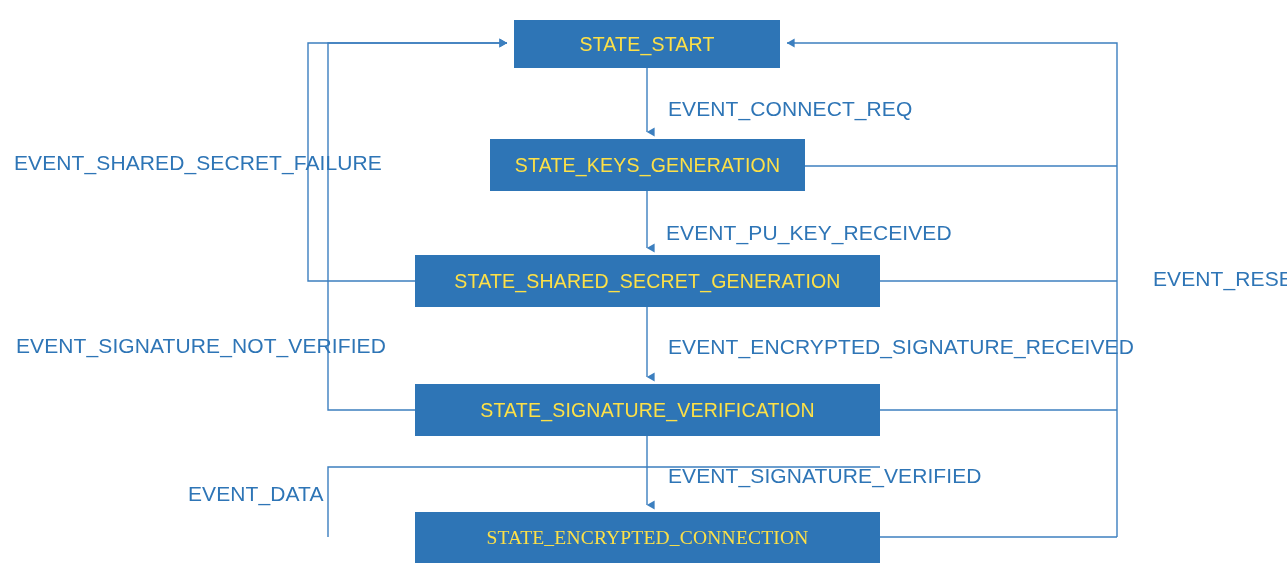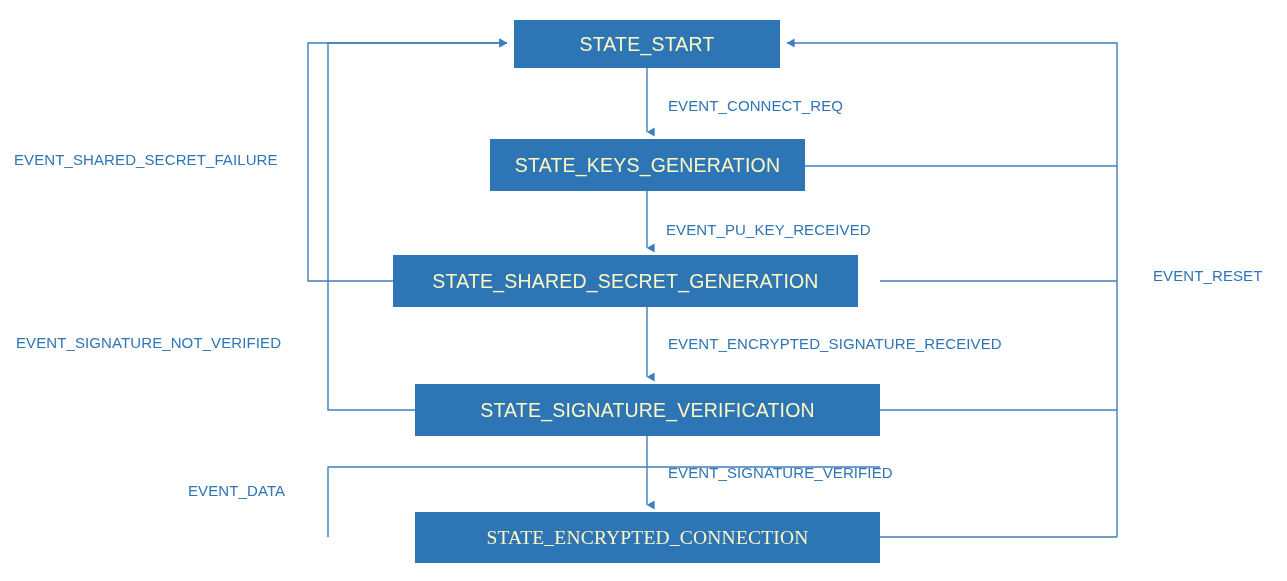--- a/index.html
+++ b/index.html
@@ -21,33 +21,33 @@
   #wires {
     position: absolute;
     left: 0;
     top: 0;
     width: 1287px;
     height: 581px;
   }
   .state-box {
     position: absolute;
     background: #2E75B6;
-    color: #fef9c3;
+    color: #fde047;
     display: flex;
     align-items: center;
     justify-content: center;
     font-size: 19.5px;
     letter-spacing: 0.2px;
     white-space: nowrap;
     box-sizing: border-box;
   }
   .event-label {
     position: absolute;
     color: #2E75B6;
-    font-size: 15px;
+    font-size: 21px;
     white-space: nowrap;
     letter-spacing: 0.1px;
     line-height: 1;
   }
 </style>
 </head>
 <body>
 
 <div id="diagram-root">
 
@@ -86,21 +86,21 @@
   </svg>
 
   <div class="state-box" style="left:514px; top:20px; width:266px; height:48px;">
     <span>STATE_START</span>
   </div>
 
   <div class="state-box" style="left:490px; top:139px; width:315px; height:52px;">
     <span>STATE_KEYS_GENERATION</span>
   </div>
 
-  <div class="state-box" style="left:393px; top:255px; width:465px; height:52px;">
+  <div class="state-box" style="left:415px; top:255px; width:465px; height:52px;">
     <span>STATE_SHARED_SECRET_GENERATION</span>
   </div>
 
   <div class="state-box" style="left:415px; top:384px; width:465px; height:52px;">
     <span>STATE_SIGNATURE_VERIFICATION</span>
   </div>
 
   <div class="state-box" style="left:415px; top:512px; width:465px; height:51px;font-family:Liberation Serif, serif;">
     <span>STATE_ENCRYPTED_CONNECTION</span>
   </div>

